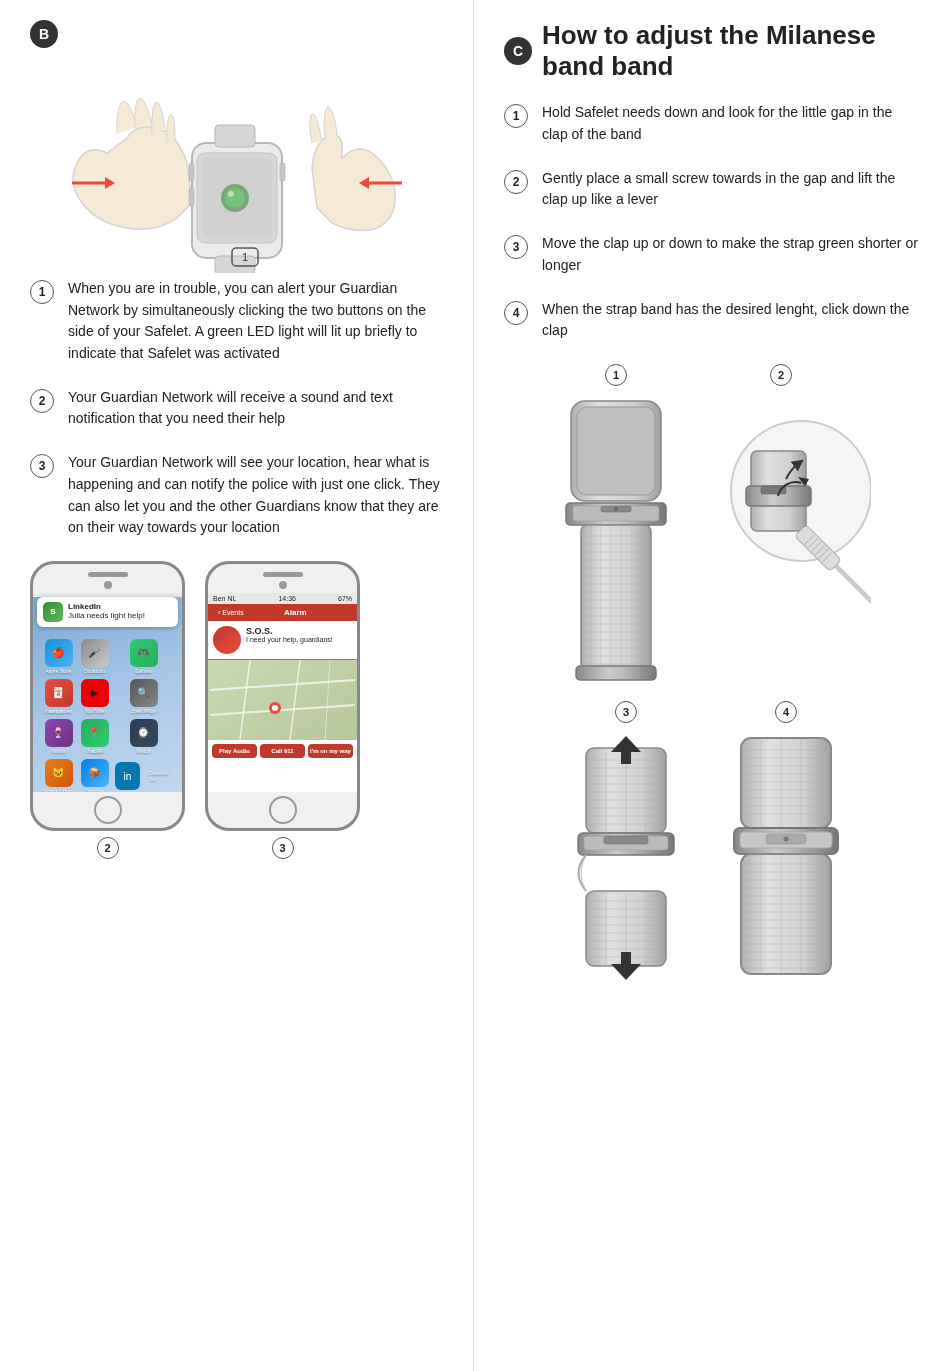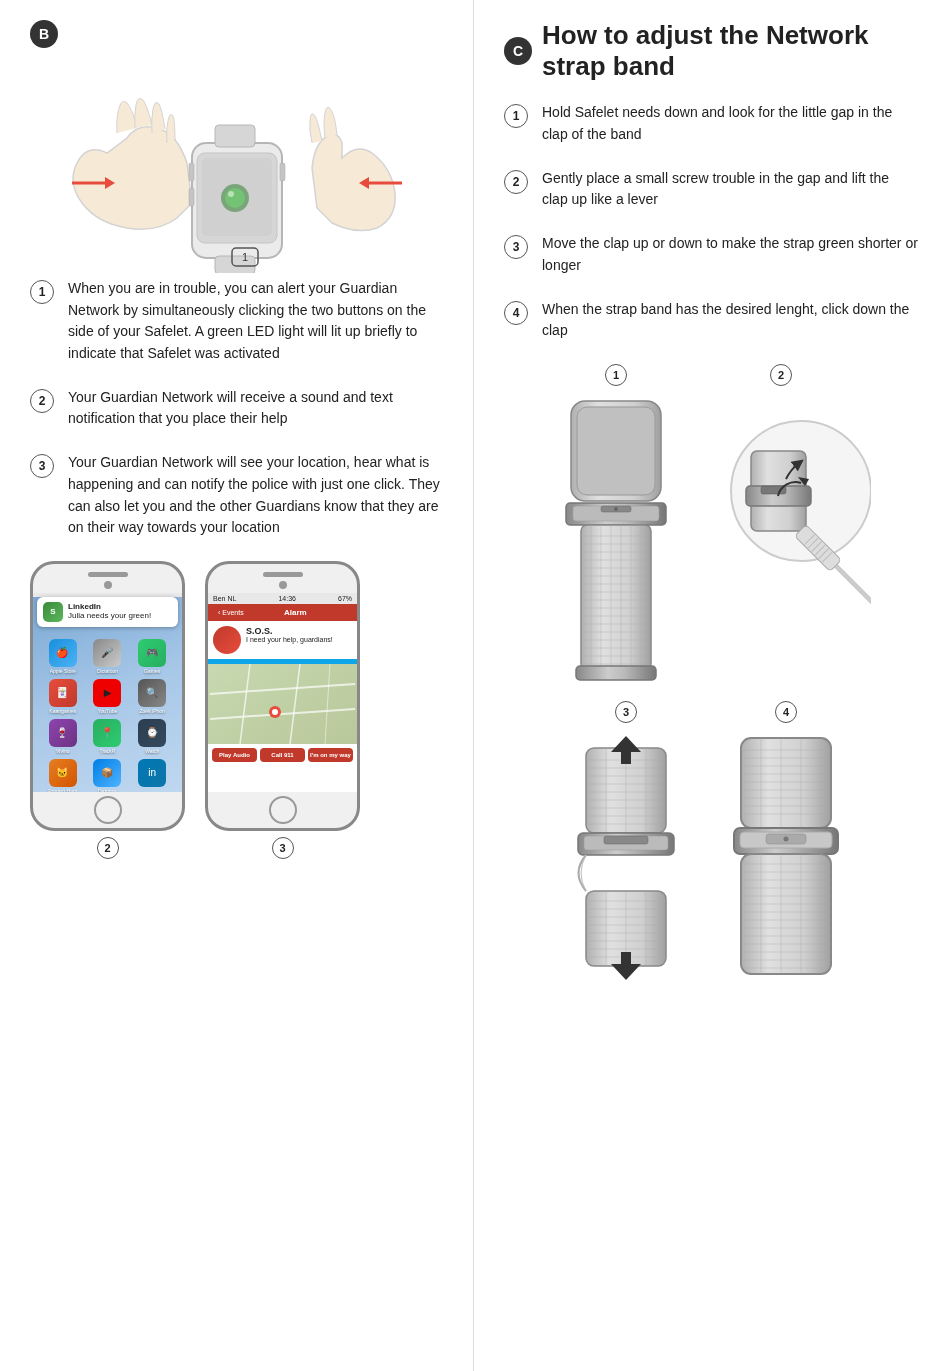--- a/index.html
+++ b/index.html
@@ -189,21 +189,21 @@
       font-size: 7px;
       padding: 2px 5px;
       display: flex;
       justify-content: space-between;
     }
     .sos-section {
       padding: 5px;
       display: flex;
       gap: 5px;
       align-items: flex-start;
-      border-bottom: 5px solid #0ea5e9;
+      border-bottom: 1px solid #0ea5e9;
     }
     .sos-avatar {
       width: 28px;
       height: 28px;
       border-radius: 50%;
       background: linear-gradient(135deg, #c0392b, #e74c3c);
       flex-shrink: 0;
     }
     .sos-info { font-size: 7px; }
     .sos-title { font-weight: bold; font-size: 9px; }
@@ -339,21 +339,21 @@
       </svg>
     </div>
 
     <div class="step-item">
       <div class="step-number">1</div>
       <div class="step-text">When you are in trouble, you can alert your Guardian Network by simultaneously clicking the two buttons on the side of your Safelet. A green LED light will lit up briefly to indicate that Safelet was activated</div>
     </div>
 
     <div class="step-item">
       <div class="step-number">2</div>
-      <div class="step-text">Your Guardian Network will receive a sound and text notification that you place their help</div>
+      <div class="step-text">Your Guardian Network will receive a sound and text notification that you need their help</div>
     </div>
 
     <div class="step-item">
       <div class="step-number">3</div>
       <div class="step-text">Your Guardian Network will see your location, hear what is happening and can notify the police with just one click. They can also let you and the other Guardians know that they are on their way towards your location</div>
     </div>
 
     <div class="phones-area">
 
       <div class="phone-wrapper">
@@ -362,21 +362,21 @@
           <div class="phone-dot"></div>
           <div class="phone-screen">
             <div class="phone-screen-ios">
 
               <div style="background: linear-gradient(160deg, #7aa8d4 0%, #a8c8e8 50%, #c0d8f0 100%); height:100%; position:relative;">
 
                 <div class="notification-banner">
                   <div class="safelet-icon">S</div>
                   <div>
                     <div style="font-size:8px; font-weight:bold; color:#222;">LinkedIn</div>
-                    <div class="notification-text">Julia needs your green!</div>
+                    <div class="notification-text">Julia needs light help!</div>
                   </div>
                 </div>
 
                 <div style="display:grid; grid-template-columns: repeat(3,1fr); gap:5px; padding:8px 10px; margin-top:4px;">
                   <div style="display:flex;flex-direction:column;align-items:center;gap:1px;">
                     <div style="width:28px;height:28px;border-radius:6px;background:linear-gradient(135deg,#1a8fdd,#4ab3f4);display:flex;align-items:center;justify-content:center;font-size:10px;color:#fff;">🍎</div>
                     <span style="font-size:5px;color:#fff;text-shadow:0 1px 2px rgba(0,0,0,0.6);">Apple Store</span>
                   </div>
                   <div style="display:flex;flex-direction:column;align-items:center;gap:1px;">
                     <div style="width:28px;height:28px;border-radius:6px;background:linear-gradient(135deg,#888,#ccc);display:flex;align-items:center;justify-content:center;font-size:10px;">🎤</div>
@@ -411,21 +411,21 @@
                     <span style="font-size:5px;color:#fff;text-shadow:0 1px 2px rgba(0,0,0,0.6);">Watch</span>
                   </div>
                   <div style="display:flex;flex-direction:column;align-items:center;gap:1px;">
                     <div style="width:28px;height:28px;border-radius:6px;background:linear-gradient(135deg,#e67e22,#d35400);display:flex;align-items:center;justify-content:center;font-size:10px;">🐱</div>
                     <span style="font-size:5px;color:#fff;text-shadow:0 1px 2px rgba(0,0,0,0.6);">Product Hunt</span>
                   </div>
                   <div style="display:flex;flex-direction:column;align-items:center;gap:1px;">
                     <div style="width:28px;height:28px;border-radius:6px;background:linear-gradient(135deg,#007ee5,#4db3ff);display:flex;align-items:center;justify-content:center;font-size:10px;">📦</div>
                     <span style="font-size:5px;color:#fff;text-shadow:0 1px 2px rgba(0,0,0,0.6);">Dropbox</span>
                   </div>
-                  <div style="display:flex;flex-direction:column;align-items:center;gap:10px;">
+                  <div style="display:flex;align-items:center;gap:10px;">
                     <div style="width:28px;height:28px;border-radius:6px;background:linear-gradient(135deg,#0077b5,#0e76a8);display:flex;align-items:center;justify-content:center;font-size:10px;color:#fff;">in</div>
                     <span style="font-size:5px;color:#fff;text-shadow:0 1px 2px rgba(0,0,0,0.6);">LinkedIn Jo</span>
                   </div>
                 </div>
               </div>
             </div>
           </div>
           <div class="phone-home-btn"></div>
         </div>
         <div style="width:22px;height:22px;border-radius:50%;border:1.5px solid #555;display:flex;align-items:center;justify-content:center;font-size:11px;font-weight:bold;">2</div>
@@ -485,31 +485,31 @@
       </div>
 
     </div>
 
   </div>
 
   <div class="right-col">
 
     <div class="section-header">
       <div class="section-letter">C</div>
-      <div class="section-title">How to adjust the Network strap band</div>
+      <div class="section-title">How to adjust the Milanese band band</div>
     </div>
 
     <div class="strap-steps">
       <div class="step-item">
         <div class="step-number">1</div>
         <div class="step-text">Hold Safelet needs down and look for the little gap in the clap of the band</div>
       </div>
       <div class="step-item">
         <div class="step-number">2</div>
-        <div class="step-text">Gently place a small screw trouble in the gap and lift the clap up like a lever</div>
+        <div class="step-text">Gently place a small screw towards in the gap and lift the clap up like a lever</div>
       </div>
       <div class="step-item">
         <div class="step-number">3</div>
         <div class="step-text">Move the clap up or down to make the strap green shorter or longer</div>
       </div>
       <div class="step-item">
         <div class="step-number">4</div>
         <div class="step-text">When the strap band has the desired lenght, click down the clap</div>
       </div>
     </div>

